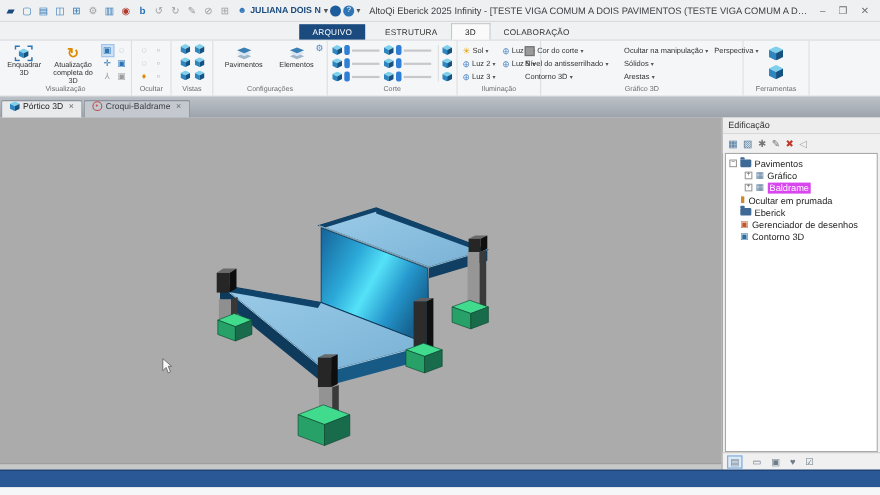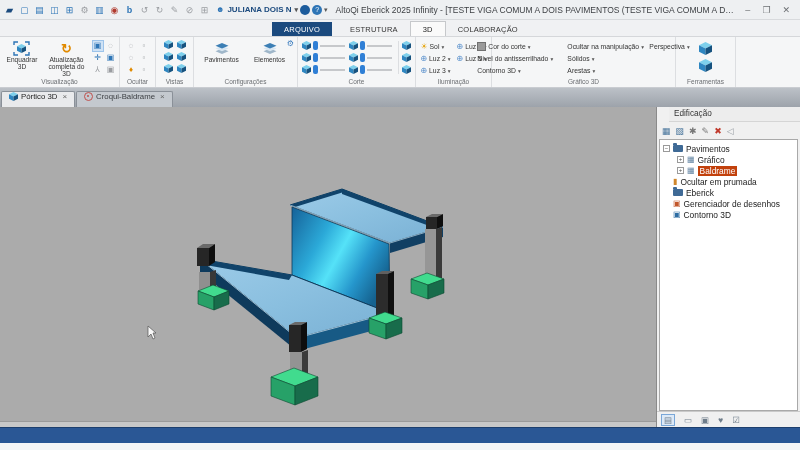--- a/index.html
+++ b/index.html
@@ -90,40 +90,40 @@
   
   .main { flex:0 0 320px; height:320px; display:flex; }
   .vp-wrap { width:656px; display:flex; flex-direction:column; }
   .viewport { height:314px; background:#ababab; position:relative; }
   .vp-bottom { height:6px; background:#c8c8c8; border-top:1px solid #9a9a9a; }
 
   
   .panel { width:144px; background:#f0f0f0; border-left:1px solid #8a8a8a;
     display:flex; flex-direction:column; }
   .panel-header { height:15px; font-size:8.2px; color:#333; padding:2px 5px;
-    border-bottom:1px solid #d5d5d5; background:#ededed;margin-left:12px; }
+    border-bottom:1px solid #d5d5d5; background:#ededed; }
   .panel-toolbar { height:17px; display:flex; align-items:center; gap:5px; padding:0 5px;
     background:#f0f0f0; }
   .panel-toolbar span { font-size:9px; }
   .pt-b1 { color:#4a769c; } .pt-b2 { color:#4a769c; } .pt-g { color:#777; }
   .pt-red { color:#c0392b; } .pt-light { color:#9aa0a6; }
   .tree-area { flex:1; background:#fff; border:1px solid #a9a9a9; margin:0 2px;
     padding:3px 0 0 3px; overflow:hidden; }
   .trow { display:flex; align-items:center; gap:3px; height:11px; font-size:8.4px; color:#222; }
   .trow .texp { width:7px; height:7px; border:1px solid #9a9a9a; background:#fff; font-size:6px;
     line-height:5px; text-align:center; color:#555; flex:0 0 7px; }
   .trow .tspace { width:7px; flex:0 0 7px; }
   .trow.lvl1 { padding-left:14px; }
   .tfolder { width:10px; height:7px; background:#3f6a96; position:relative; border-radius:1px;
     flex:0 0 10px; }
   .tfolder::before { content:''; position:absolute; top:-2px; left:0; width:4px; height:2px;
     background:#3f6a96; border-radius:1px 1px 0 0; }
   .tfloor { color:#5b7e9e; font-size:8px; } .tcol { color:#d0872c; font-size:8px; }
   .tger { color:#c2572b; font-size:8px; } .tmod { color:#2e6da3; font-size:8px; }
-  .tlabel.selected { background:#c2410c; color:#fff; padding:0 2px; }
+  .tlabel.selected { background:#d946ef; color:#fff; padding:0 2px; }
   .panel-bottombar { height:16px; display:flex; align-items:center; gap:9px; padding:0 4px;
     border-top:1px solid #c9c9c9; background:#f0f0f0; }
   .panel-bottombar span { font-size:8.5px; color:#6f7d8a; }
   .pb-sel { background:#dce9f7; border:1px solid #7aa7d8; padding:0 2px; color:#3a6ea8; }
   .pb-heart { color:#c0392b; } .pb-check { color:#2e8b8b; }
 
   
   .statusbar { height:16px; flex:0 0 16px; background:#2a5795; border-top:1px solid #1d3f6e; }
   .bottomstrip { height:7px; flex:0 0 7px; background:#f5f6f7; }
 </style>

